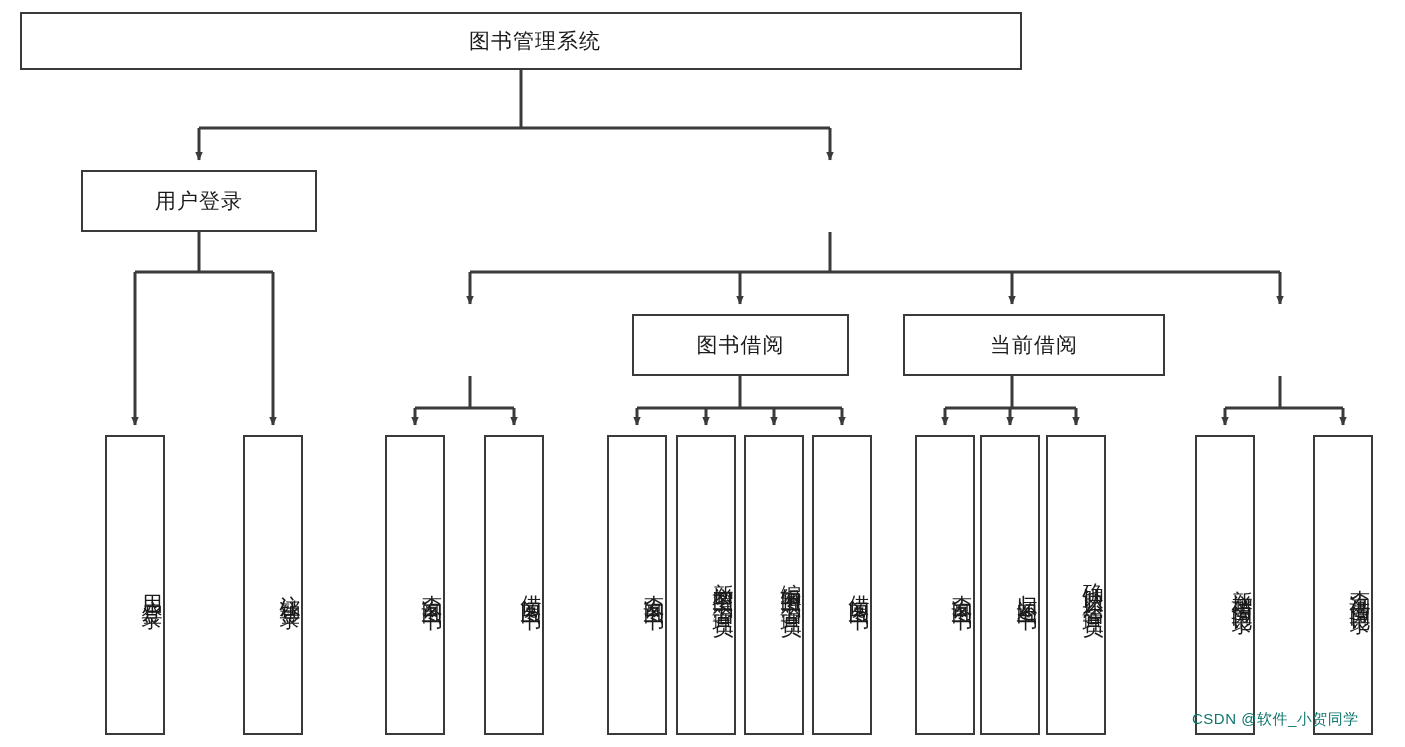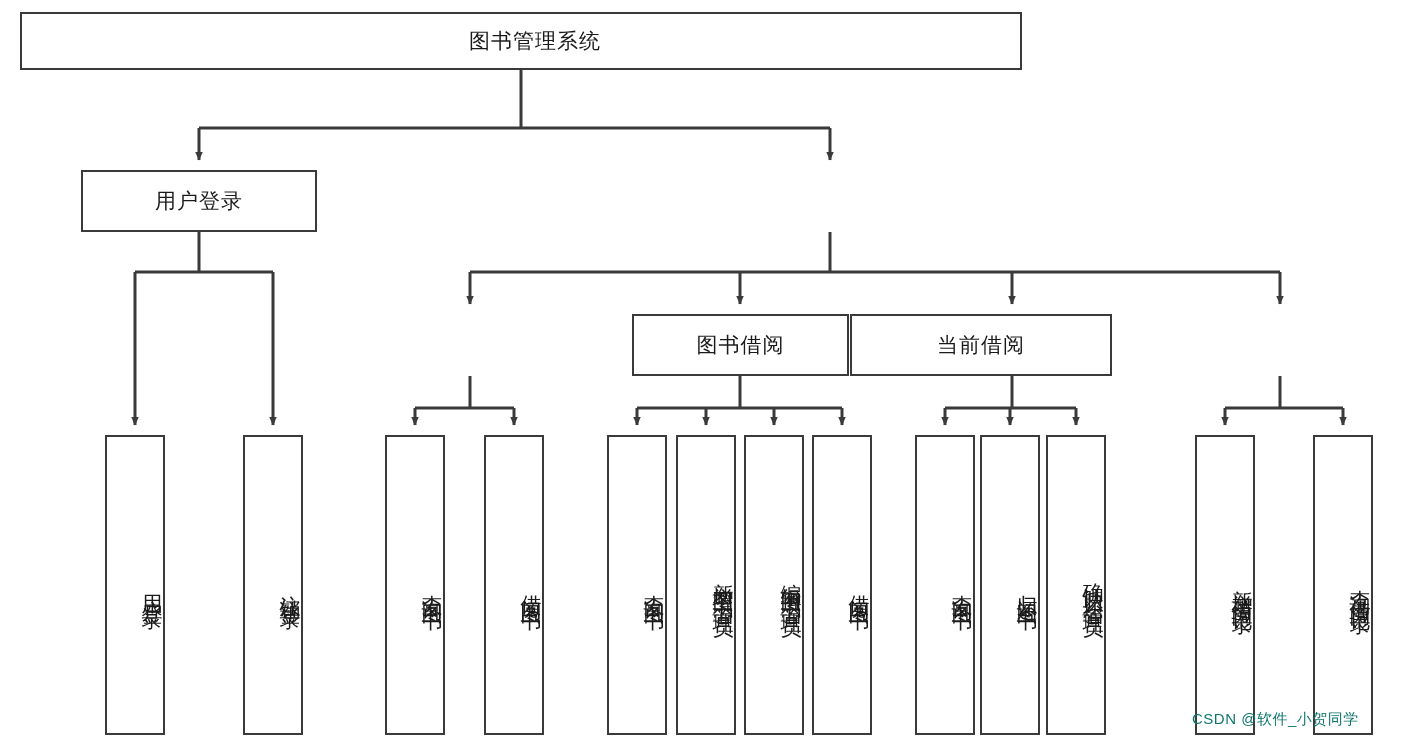--- a/index.html
+++ b/index.html
@@ -120,21 +120,21 @@
     <span>图书管理系统</span>
   </div>
 
   <div class="node h" style="left:81px;top:170px;width:236px;height:62px;">
     <span>用户登录</span>
   </div>
 
   <div class="node h" style="left:632px;top:314px;width:217px;height:62px;">
     <span>图书借阅</span>
   </div>
-  <div class="node h" style="left:850px;top:314px;width:262px;height:62px;">
+  <div class="node h" style="left:903px;top:314px;width:262px;height:62px;">
     <span>当前借阅</span>
   </div>
 
   <div class="node v" style="left:105px;top:435px;width:60px;height:300px;">
     <span class="vtext">用户登录</span>
   </div>
   <div class="node v" style="left:243px;top:435px;width:60px;height:300px;">
     <span class="vtext">注销登录</span>
   </div>
 

